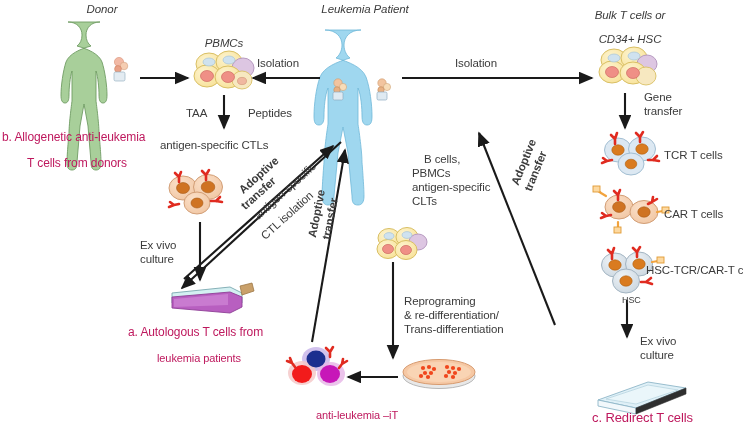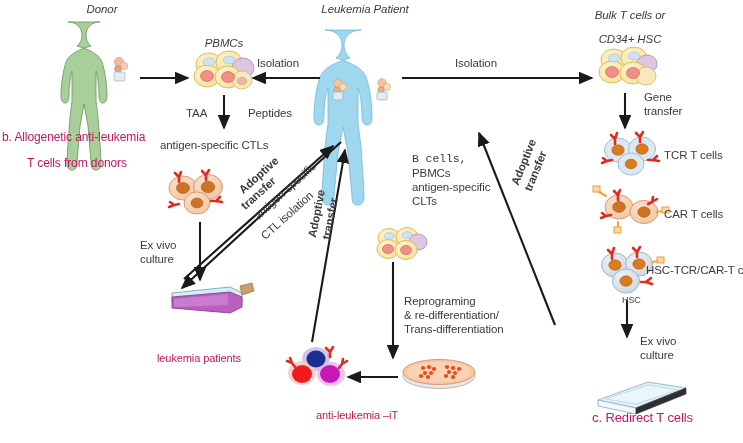--- a/index.html
+++ b/index.html
@@ -312,21 +312,21 @@
   <div class="lbl" style="left:646px;top:263px;">HSC-TCR/CAR-T cells</div>
 
   <div class="lbl small" style="left:622px;top:293px;">HSC</div>
 
   <div class="lbl" style="left:140px;top:238px;">Ex vivo</div>
   <div class="lbl" style="left:140px;top:252px;">culture</div>
 
   <div class="lbl" style="left:640px;top:334px;">Ex vivo</div>
   <div class="lbl" style="left:640px;top:348px;">culture</div>
 
-  <div class="lbl" style="left:412px;top:152px;font-family:Liberation Mono, monospace;">B cells,</div>
+  <div class="lbl" style="left:424px;top:152px;">B cells,</div>
   <div class="lbl" style="left:412px;top:166px;">PBMCs</div>
   <div class="lbl" style="left:412px;top:180px;">antigen-specific</div>
   <div class="lbl" style="left:412px;top:194px;">CLTs</div>
 
   <div class="lbl" style="left:404px;top:294px;">Reprograming</div>
   <div class="lbl" style="left:404px;top:308px;">&amp; re-differentiation/</div>
   <div class="lbl" style="left:404px;top:322px;">Trans-differentiation</div>
 
   <div class="lbl rot" style="left:236px;top:186px;transform:rotate(-42deg);font-weight:bold;">Adoptive</div>
   <div class="lbl rot" style="left:238px;top:202px;transform:rotate(-42deg);font-weight:bold;">transfer</div>
@@ -336,19 +336,20 @@
 
   <div class="lbl rot" style="left:305px;top:236px;transform:rotate(-79deg);font-weight:bold;">Adoptive</div>
   <div class="lbl rot" style="left:319px;top:238px;transform:rotate(-79deg);font-weight:bold;">transfer</div>
 
   <div class="lbl rot" style="left:508px;top:182px;transform:rotate(-68deg);font-weight:bold;">Adoptive</div>
   <div class="lbl rot" style="left:521px;top:188px;transform:rotate(-68deg);font-weight:bold;">transfer</div>
 
   <div class="lbl purple" style="left:2px;top:130px;font-size:12px;">b. Allogenetic anti-leukemia</div>
   <div class="lbl purple" style="left:27px;top:156px;font-size:12px;">T cells from donors</div>
 
+  <div class="lbl purple" style="left:128px;top:325px;font-size:12px;">a. Autologous T cells from</div>
   <div class="lbl purple" style="left:157px;top:351px;font-size:11px;">leukemia patients</div>
 
   <div class="lbl purple" style="left:592px;top:411px;font-size:13px;">c. Redirect T cells</div>
 
   <div class="lbl purple" style="left:316px;top:408px;font-size:11px;">anti-leukemia –iT</div>
 
 </div>
 
 </body></html>

